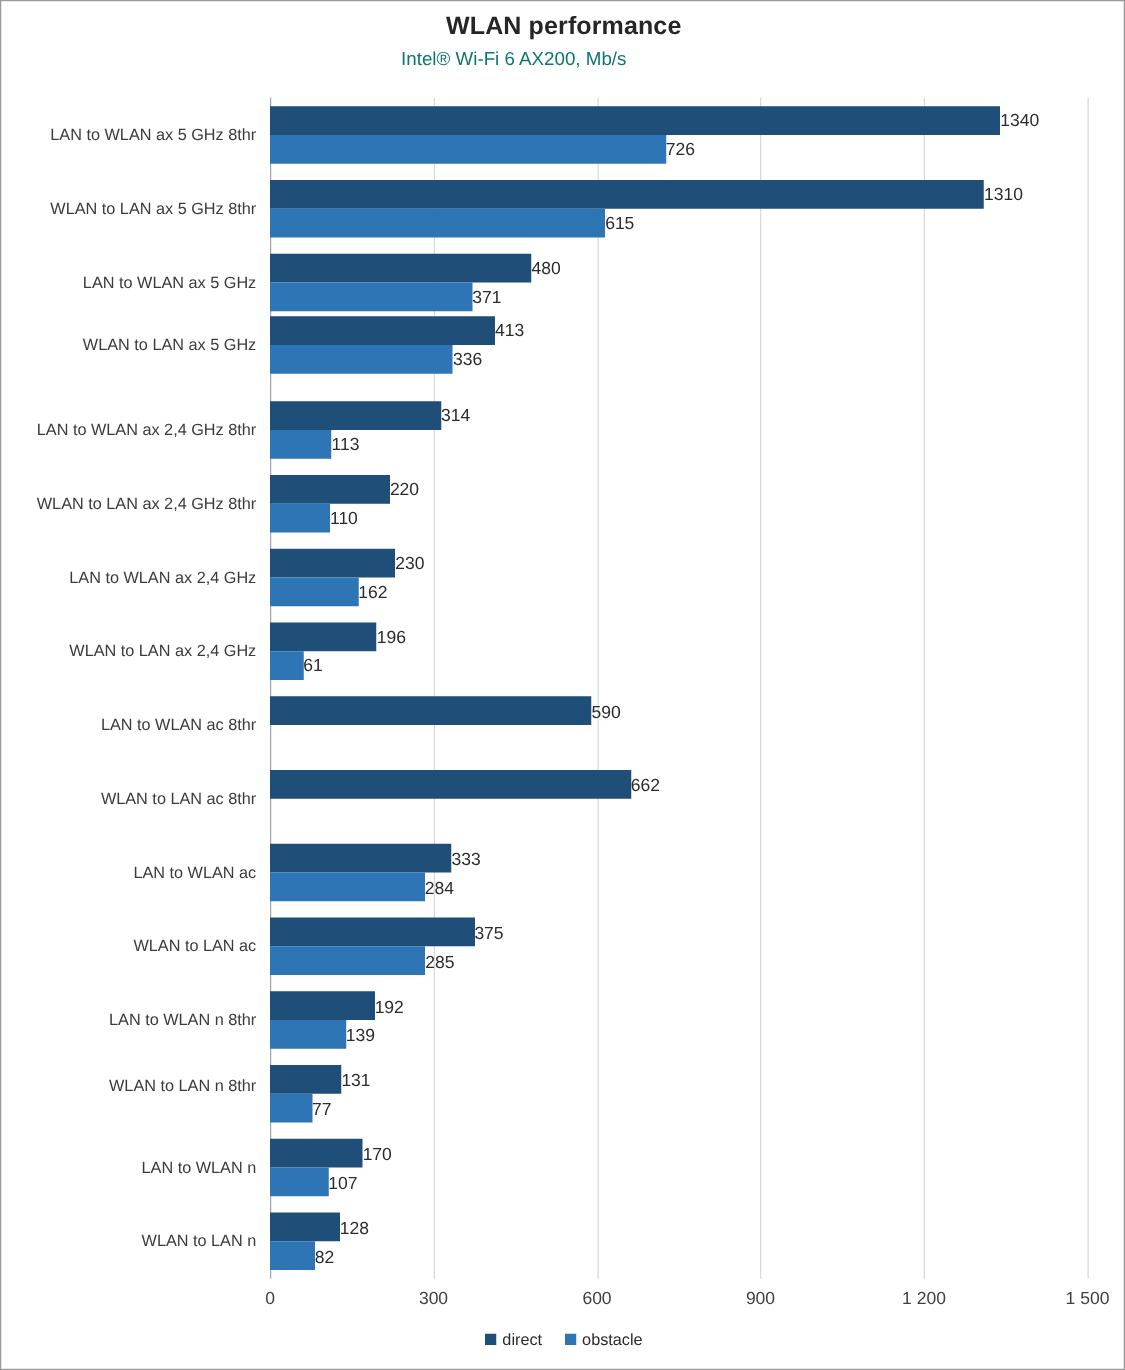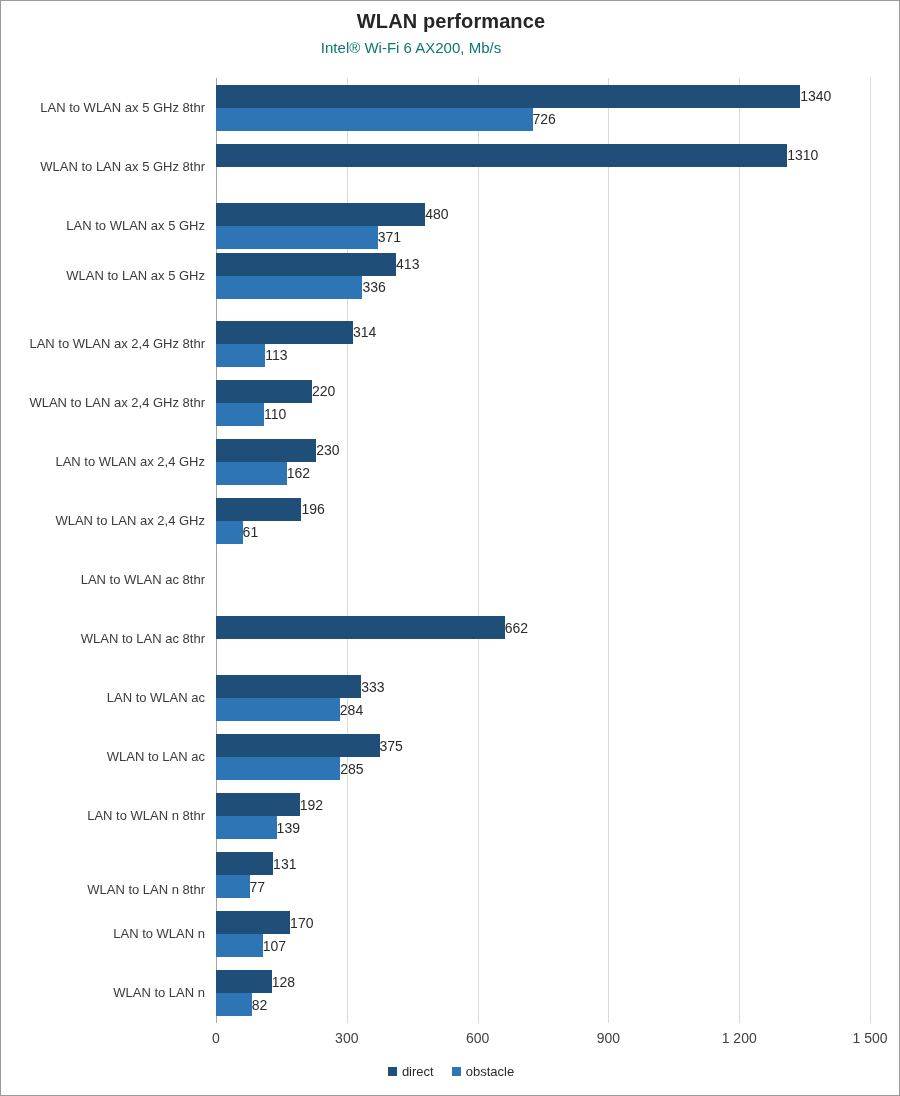--- a/index.html
+++ b/index.html
@@ -162,20 +162,24 @@
             <div class="bar" title="LAN to WLAN ax 5 GHz 8thr — obstacle: 726" style="width: 316.536px; background: rgb(46, 117, 182);"></div>
             <div class="bar-value" style="left: 316.536px;">726</div>
           </div>
         </div>
         <div class="group" style="top: 59.0625px; height: 59.0625px;">
           <div class="cat-label" style="top: 21.5312px;">WLAN to LAN ax 5 GHz 8thr</div>
           <div class="bar-row" style="top: 6.53125px; width: 654px;">
             <div class="bar" title="WLAN to LAN ax 5 GHz 8thr — direct: 1310" style="width: 571.16px; background: rgb(31, 78, 121);"></div>
             <div class="bar-value" style="left: 571.16px;">1310</div>
           </div>
+          <div class="bar-row" style="top: 29.5312px; width: 654px;">
+            <div class="bar" title="WLAN to LAN ax 5 GHz 8thr — obstacle: 615" style="width: 268.14px; background: rgb(46, 117, 182);"></div>
+            <div class="bar-value" style="left: 268.14px;">615</div>
+          </div>
         </div>
         <div class="group" style="top: 118.125px; height: 59.0625px;">
           <div class="cat-label" style="top: 21.5312px;">LAN to WLAN ax 5 GHz</div>
           <div class="bar-row" style="top: 6.53125px; width: 654px;">
             <div class="bar" title="LAN to WLAN ax 5 GHz — direct: 480" style="width: 209.28px; background: rgb(31, 78, 121);"></div>
             <div class="bar-value" style="left: 209.28px;">480</div>
           </div>
           <div class="bar-row" style="top: 29.5312px; width: 654px;">
             <div class="bar" title="LAN to WLAN ax 5 GHz — obstacle: 371" style="width: 161.756px; background: rgb(46, 117, 182);"></div>
             <div class="bar-value" style="left: 161.756px;">371</div>
@@ -231,20 +235,24 @@
             <div class="bar" title="WLAN to LAN ax 2,4 GHz — direct: 196" style="width: 85.456px; background: rgb(31, 78, 121);"></div>
             <div class="bar-value" style="left: 85.456px;">196</div>
           </div>
           <div class="bar-row" style="top: 29.5312px; width: 654px;">
             <div class="bar" title="WLAN to LAN ax 2,4 GHz — obstacle: 61" style="width: 26.596px; background: rgb(46, 117, 182);"></div>
             <div class="bar-value" style="left: 26.596px;">61</div>
           </div>
         </div>
         <div class="group" style="top: 472.5px; height: 59.0625px;">
           <div class="cat-label" style="top: 21.5312px;">LAN to WLAN ac 8thr</div>
+          <div class="bar-row" style="top: 6.53125px; width: 654px;">
+            <div class="bar" title="LAN to WLAN ac 8thr — direct: 590" style="width: 257.24px; background: rgb(31, 78, 121);"></div>
+            <div class="bar-value" style="left: 257.24px;">590</div>
+          </div>
         </div>
         <div class="group" style="top: 531.562px; height: 59.0625px;">
           <div class="cat-label" style="top: 21.5312px;">WLAN to LAN ac 8thr</div>
           <div class="bar-row" style="top: 6.53125px; width: 654px;">
             <div class="bar" title="WLAN to LAN ac 8thr — direct: 662" style="width: 288.632px; background: rgb(31, 78, 121);"></div>
             <div class="bar-value" style="left: 288.632px;">662</div>
           </div>
         </div>
         <div class="group" style="top: 590.625px; height: 59.0625px;">
           <div class="cat-label" style="top: 21.5312px;">LAN to WLAN ac</div>
@@ -273,21 +281,21 @@
           <div class="bar-row" style="top: 6.53125px; width: 654px;">
             <div class="bar" title="LAN to WLAN n 8thr — direct: 192" style="width: 83.712px; background: rgb(31, 78, 121);"></div>
             <div class="bar-value" style="left: 83.712px;">192</div>
           </div>
           <div class="bar-row" style="top: 29.5312px; width: 654px;">
             <div class="bar" title="LAN to WLAN n 8thr — obstacle: 139" style="width: 60.604px; background: rgb(46, 117, 182);"></div>
             <div class="bar-value" style="left: 60.604px;">139</div>
           </div>
         </div>
         <div class="group" style="top: 767.812px; height: 59.0625px;">
-          <div class="cat-label" style="top: 36px;">WLAN to LAN n 8thr</div>
+          <div class="cat-label" style="top: 15px;">WLAN to LAN n 8thr</div>
           <div class="bar-row" style="top: 6.53125px; width: 654px;">
             <div class="bar" title="WLAN to LAN n 8thr — direct: 131" style="width: 57.116px; background: rgb(31, 78, 121);"></div>
             <div class="bar-value" style="left: 57.116px;">131</div>
           </div>
           <div class="bar-row" style="top: 29.5312px; width: 654px;">
             <div class="bar" title="WLAN to LAN n 8thr — obstacle: 77" style="width: 33.572px; background: rgb(46, 117, 182);"></div>
             <div class="bar-value" style="left: 33.572px;">77</div>
           </div>
         </div>
         <div class="group" style="top: 826.875px; height: 59.0625px;">

